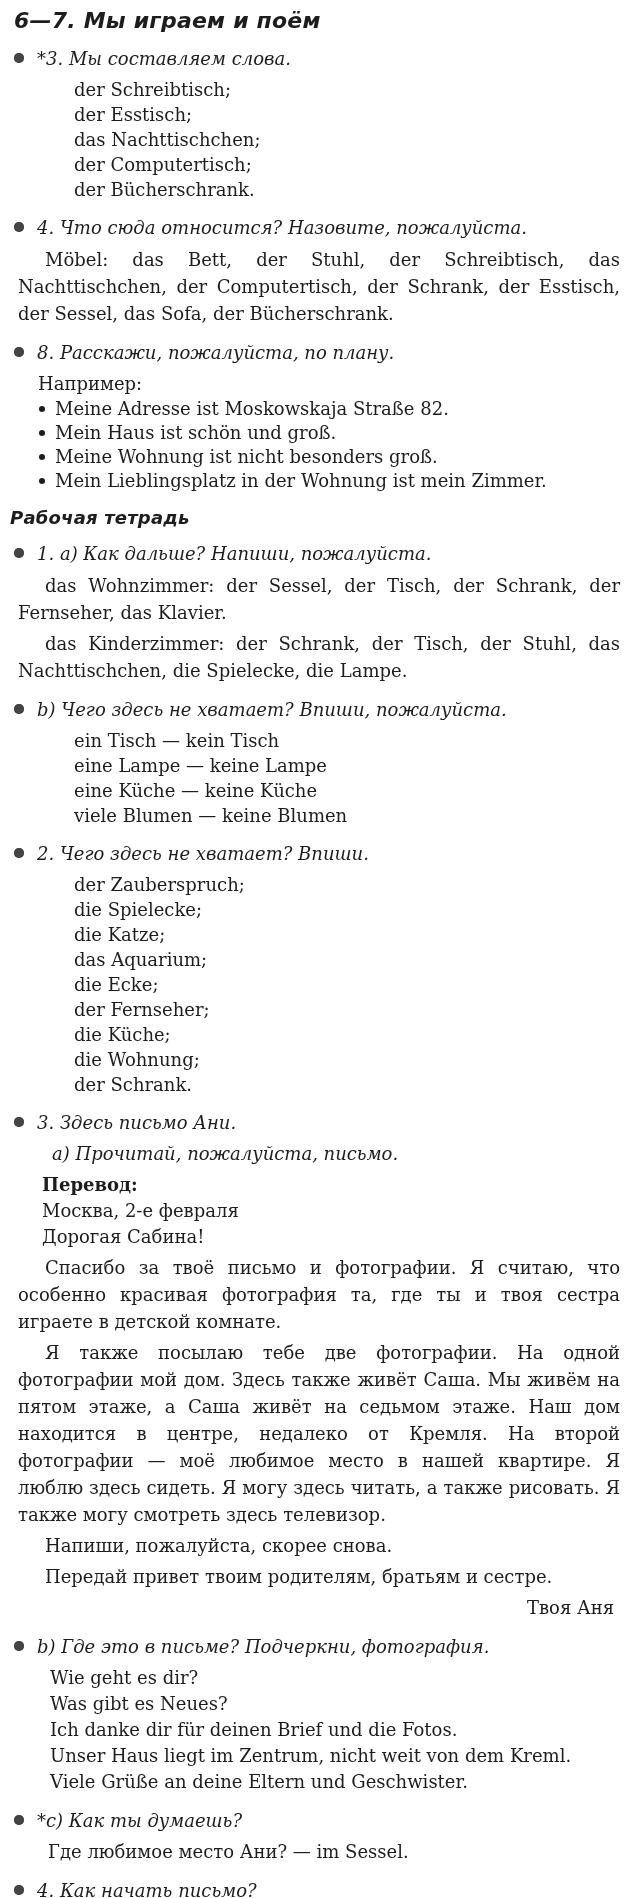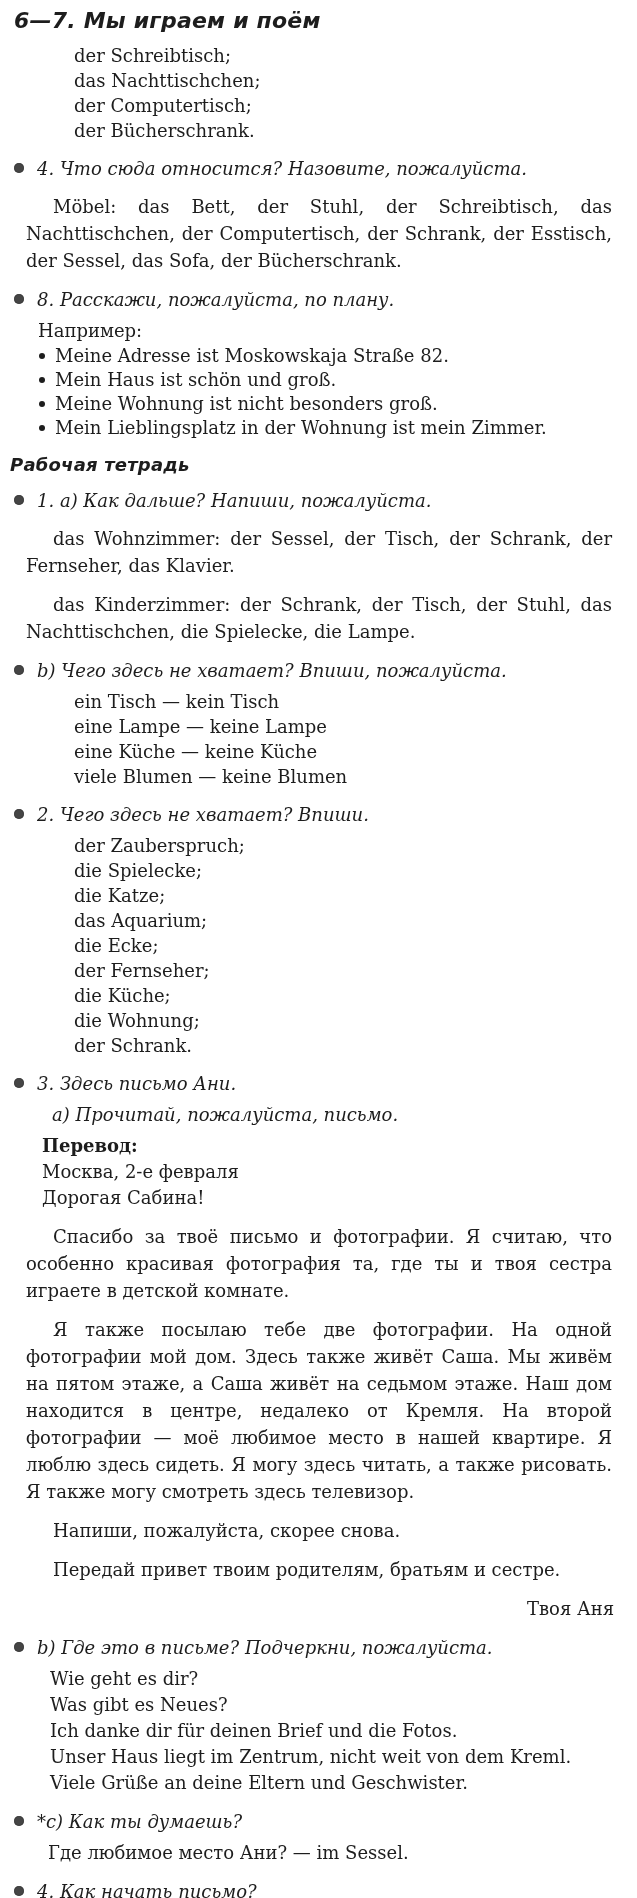--- a/index.html
+++ b/index.html
@@ -74,21 +74,21 @@
   .answer-list .word-item { line-height: 26px; }
 
   .answer-list-sm { margin: 2px 0 2px 34px; }
   .answer-list-sm .word-item { line-height: 26px; }
 
   
   .paragraph {
     text-align: justify;
     text-indent: 27px;
     line-height: 27px;
-    margin: 12px;
+    margin: 4px;
   }
 
   
   .example-label {
     font-weight: normal;
     margin: 4px 0 0 24px;
     line-height: 25px;
   }
   .dot-list { margin: 1px 0 2px 24px; }
   .dot-item {
@@ -123,22 +123,27 @@
   }
 </style>
 </head>
 <body>
 
 <div class="page">
 
   <div class="main-heading">6—7. Мы играем и поём</div>
 
   <div class="task">
+    <div class="task-heading">
+      <span class="bullet"></span>
+      <span>*3. Мы составляем слова.</span>
+    </div>
     <div class="word-list">
       <div class="word-item">der Schreibtisch;</div>
+      <div class="word-item">der Esstisch;</div>
       <div class="word-item">das Nachttischchen;</div>
       <div class="word-item">der Computertisch;</div>
       <div class="word-item">der Bücherschrank.</div>
     </div>
   </div>
 
   <div class="task">
     <div class="task-heading">
       <span class="bullet"></span>
       <span>4. Что сюда относится? Назовите, пожалуйста.</span>
@@ -226,21 +231,21 @@
     <p class="paragraph">Спасибо за твоё письмо и фотографии. Я считаю, что особенно красивая фотография та, где ты и твоя сестра играете в детской комнате.</p>
     <p class="paragraph">Я также посылаю тебе две фотографии. На одной фотографии мой дом. Здесь также живёт Саша. Мы живём на пятом этаже, а Саша живёт на седьмом этаже. Наш дом находится в центре, недалеко от Кремля. На второй фотографии — моё любимое место в нашей квартире. Я люблю здесь сидеть. Я могу здесь читать, а также рисовать. Я также могу смотреть здесь телевизор.</p>
     <p class="paragraph">Напиши, пожалуйста, скорее снова.</p>
     <p class="paragraph">Передай привет твоим родителям, братьям и сестре.</p>
     <div class="letter-signature">Твоя Аня</div>
   </div>
 
   <div class="task">
     <div class="task-heading">
       <span class="bullet"></span>
-      <span>b) Где это в письме? Подчеркни, пожалуйста.</span>
+      <span>b) Где это в письме? Подчеркни, фотография.</span>
     </div>
     <div class="answer-list">
       <div class="word-item">Wie geht es dir?</div>
       <div class="word-item">Was gibt es Neues?</div>
       <div class="word-item">Ich danke dir für deinen Brief und die Fotos.</div>
       <div class="word-item">Unser Haus liegt im Zentrum, nicht weit von dem Kreml.</div>
       <div class="word-item">Viele Grüße an deine Eltern und Geschwister.</div>
     </div>
   </div>
 

